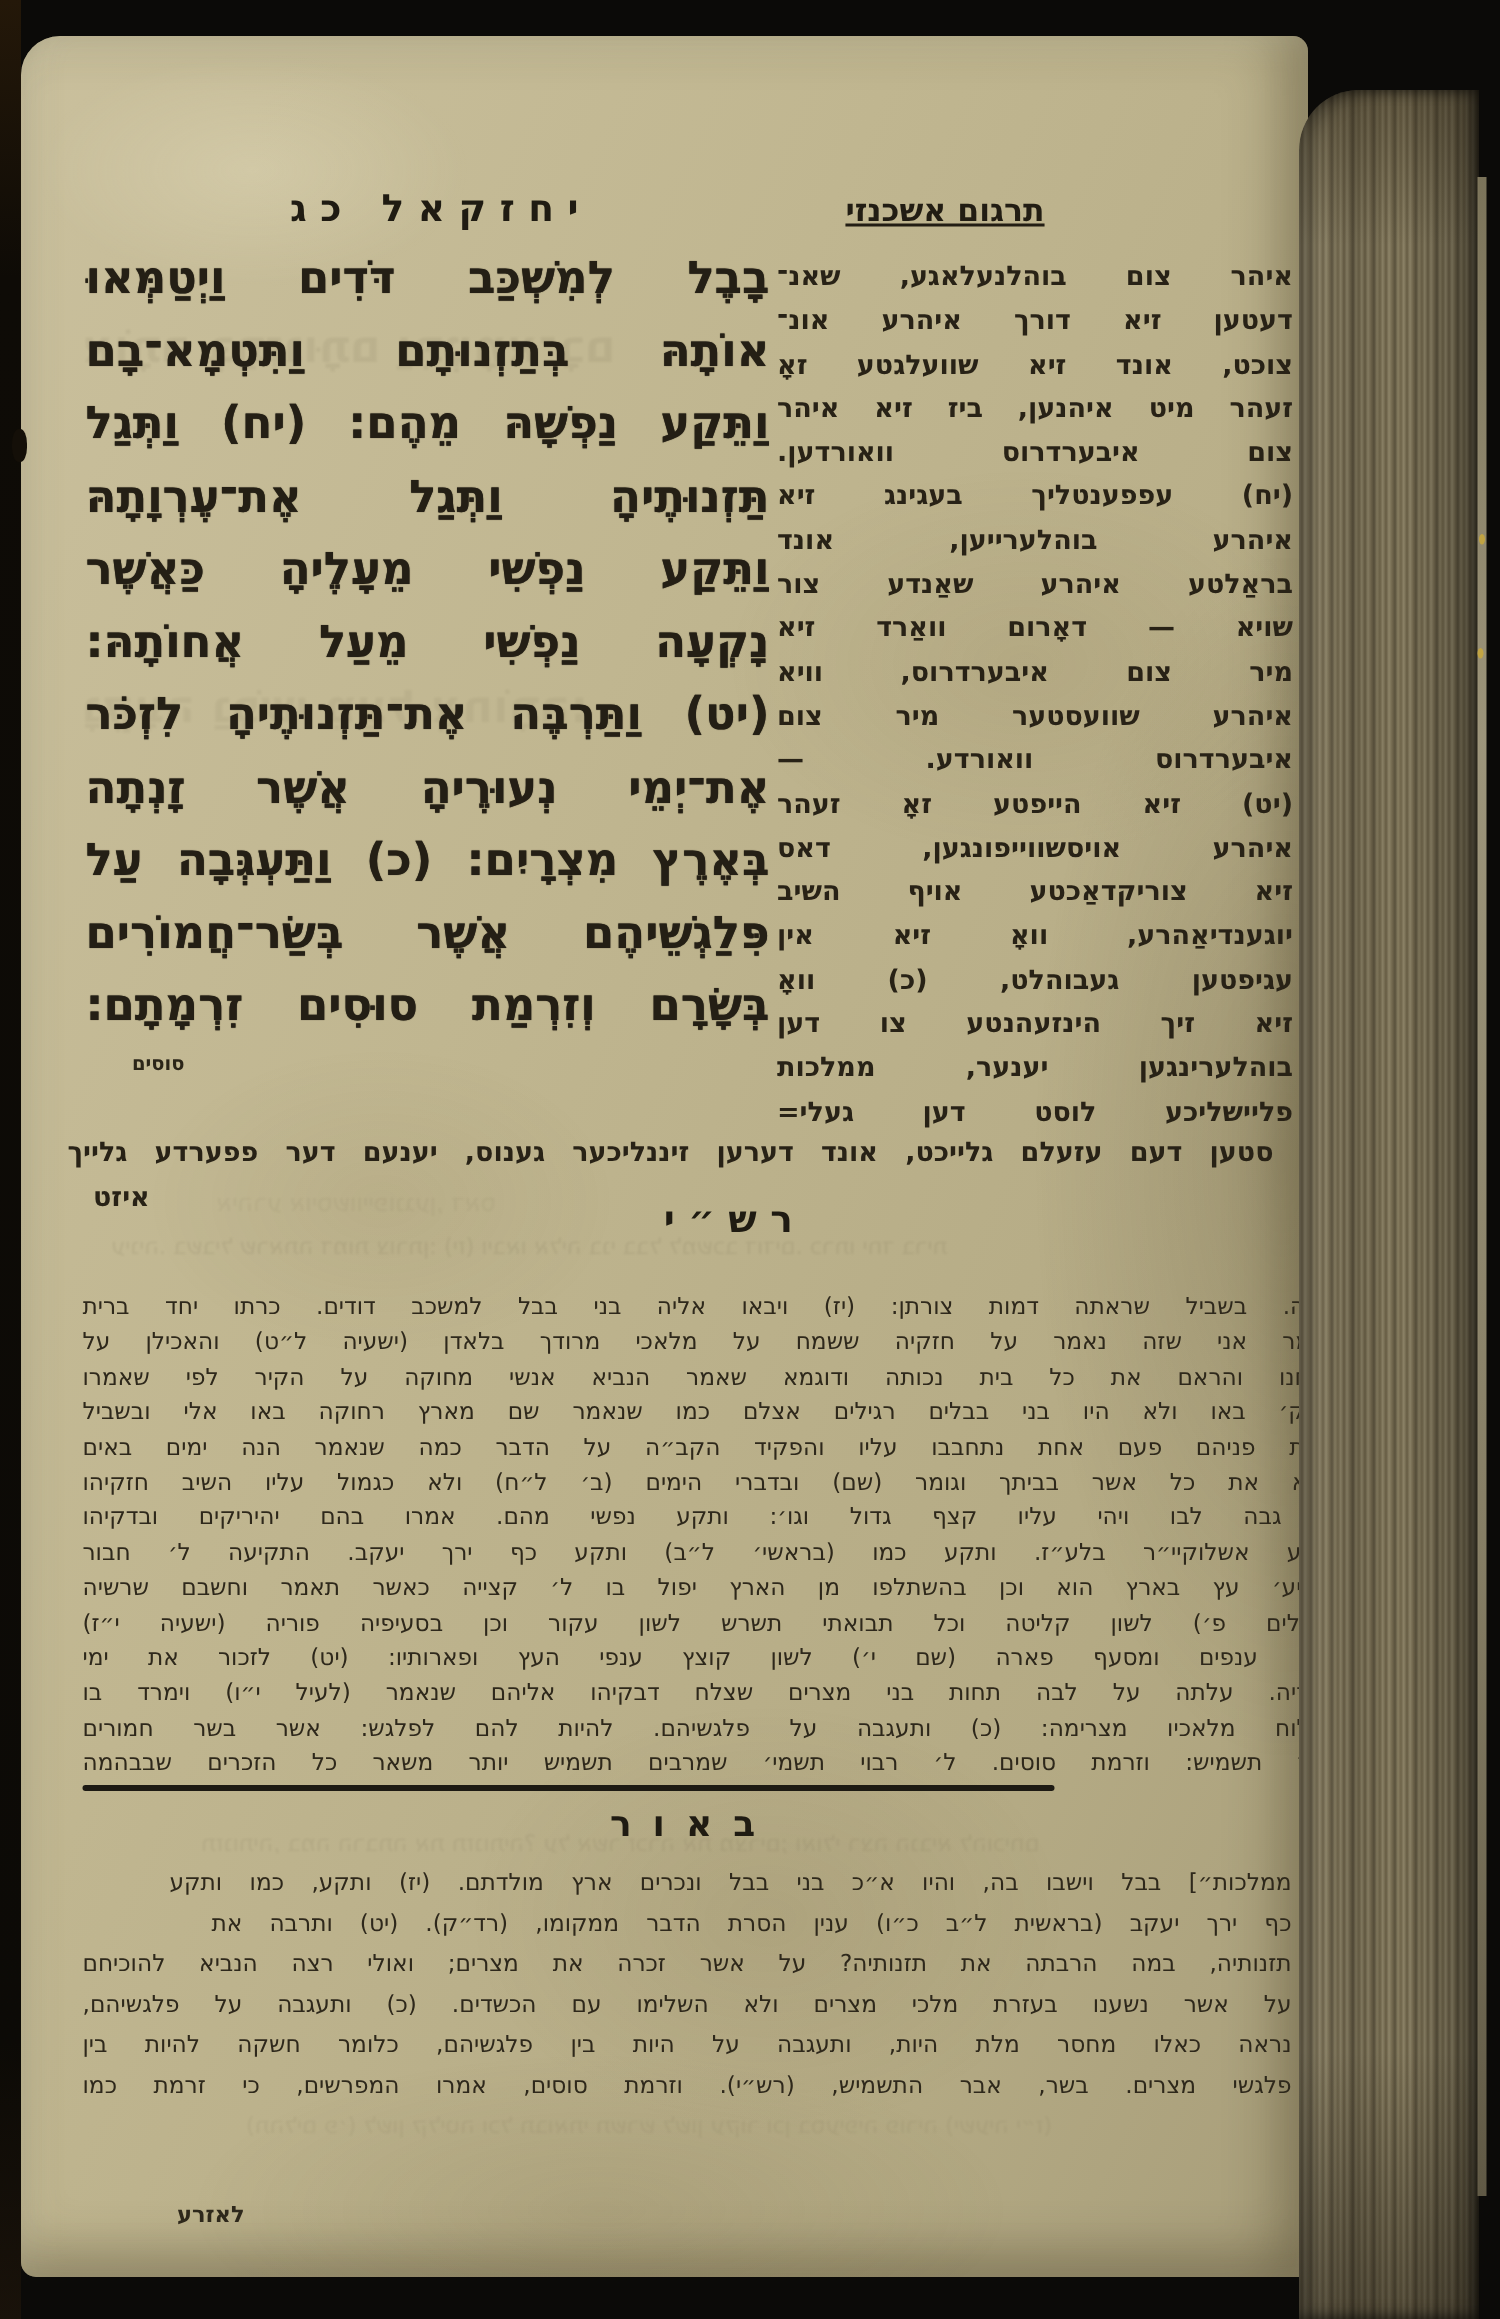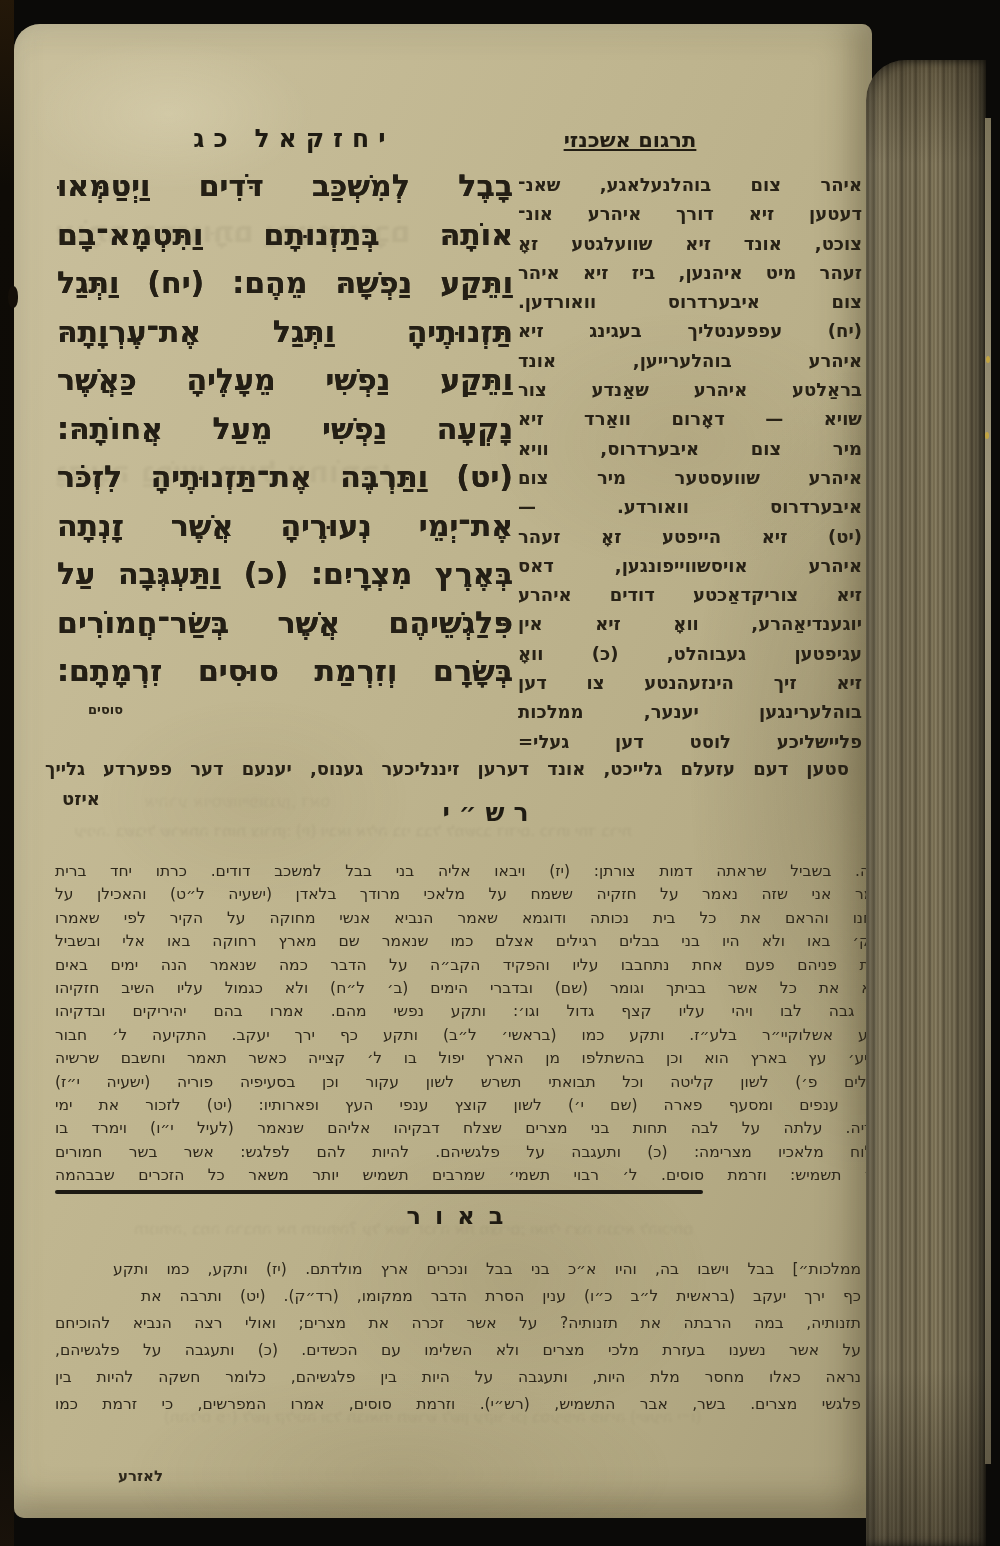--- a/index.html
+++ b/index.html
@@ -71,21 +71,21 @@
     font-size:25px;font-weight:bold;letter-spacing:9px;color:#1f1b12;}
   .rashi-col{position:absolute;left:41px;top:836px;width:838px;font-size:15.5px;color:#2e281b;}
   .rashi-col .jline{height:23.4px;line-height:23.4px;}
 
   .divider{position:absolute;left:41px;top:1166px;width:648px;height:4px;background:#1d1a13;border-radius:2px;}
 
   .biur-header{position:absolute;left:348px;top:1178px;width:200px;text-align:center;
     font-size:24px;font-weight:bold;letter-spacing:14px;color:#1f1b12;}
   .biur-col{position:absolute;left:41px;top:1218px;width:806px;font-size:15.5px;color:#2e281b;}
   .biur-col .jline{height:27px;line-height:27px;}
-  .biur-col .jline:nth-child(1){padding-left:58px;margin-top:14px;}
+  .biur-col .jline:nth-child(1){padding-left:58px;}
   .biur-col .jline:nth-child(2){padding-left:86px;}
   .catchword-biur{position:absolute;left:104px;top:1443px;font-size:15px;font-weight:bold;color:#2e281b;}
 
   
   .ghost{position:absolute;direction:rtl;color:#3a3category:#3a3category;}
   .ghost, .ghost *{pointer-events:none;}
   .ghost{color:#433a24;transform:scaleX(-1);filter:blur(.8px);white-space:nowrap;overflow:hidden;}
   .g1{left:60px;top:798px;width:780px;font-size:15px;opacity:.09;}
   .g2{left:40px;top:190px;width:460px;font-size:30px;font-weight:bold;opacity:.07;}
   .g3{left:40px;top:430px;width:460px;font-size:30px;font-weight:bold;opacity:.06;}
@@ -135,21 +135,21 @@
         <div class="jline">צום איבערדרוס וואורדען.</div>
         <div class="jline">(יח) עפפענטליך בעגינג זיא</div>
         <div class="jline">איהרע בוהלערייען, אונד</div>
         <div class="jline">בראַלטע איהרע שאַנדע צור</div>
         <div class="jline">שויא — דאָרום וואַרד זיא</div>
         <div class="jline">מיר צום איבערדרוס, וויא</div>
         <div class="jline">איהרע שוועסטער מיר צום</div>
         <div class="jline">איבערדרוס וואורדע. —</div>
         <div class="jline">(יט) זיא הייפטע זאָ זעהר</div>
         <div class="jline">איהרע אויסשווייפונגען, דאס</div>
-        <div class="jline">זיא צוריקדאַכטע דודים איהרע</div>
+        <div class="jline">זיא צוריקדאַכטע אויף השיב</div>
         <div class="jline">יוגענדיאַהרע, וואָ זיא אין</div>
         <div class="jline">עגיפטען געבוהלט, (כ) וואָ</div>
         <div class="jline">זיא זיך הינזעהנטע צו דען</div>
         <div class="jline">בוהלערינגען יענער, ממלכות</div>
         <div class="jline">פליישליכע לוסט דען געלי=</div>
       </div>
     <div class="targum-span heb jline">סטען דעם עזעלם גלייכט, אונד דערען זיננליכער גענוס, יענעם דער פפערדע גלייך</div>
     <div class="targum-tail heb">איזט</div>
 
     <div class="rashi-header heb">רש״י</div>

